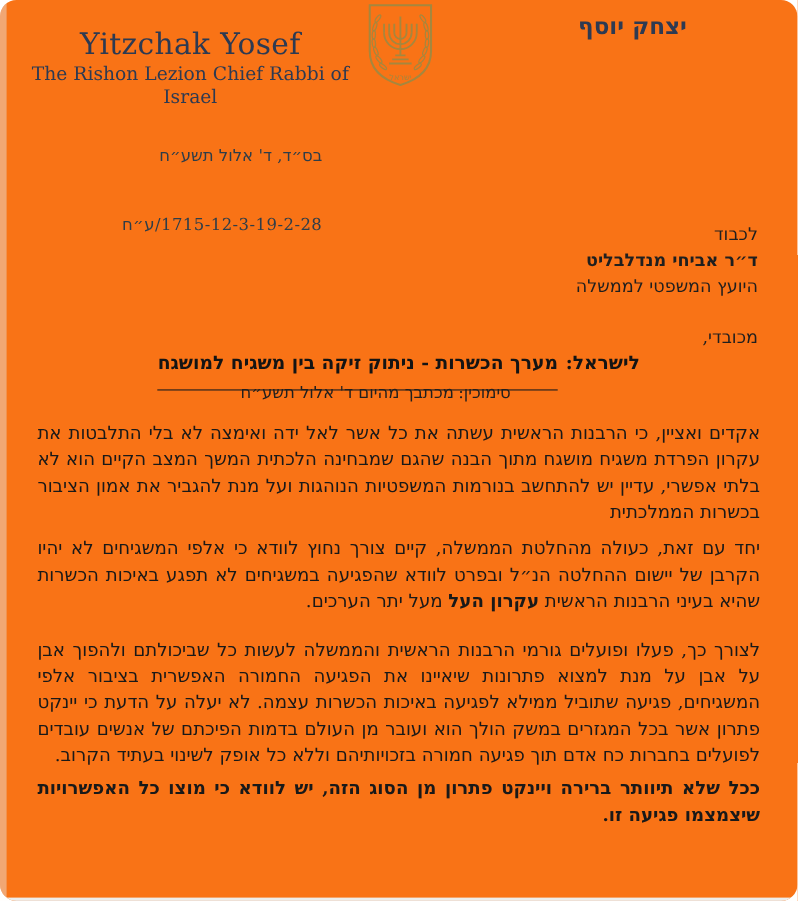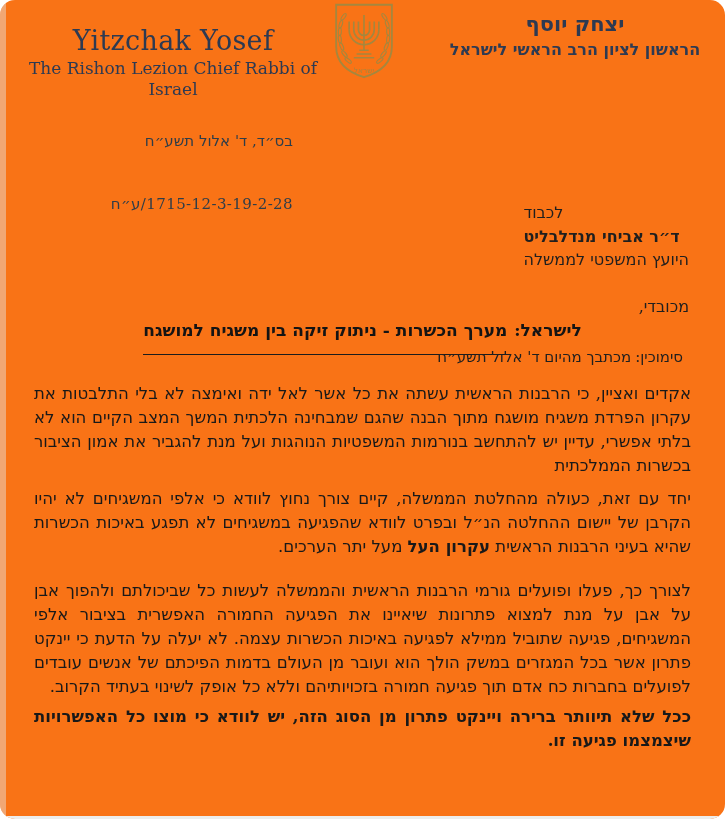--- a/index.html
+++ b/index.html
@@ -24,32 +24,32 @@
   .lh-he{position:absolute;left:440px;top:12px;width:270px;text-align:center;direction:rtl;color:#2d3a52;}
   .lh-he .name{font-size:21px;font-weight:bold;line-height:24px;}
   .lh-he .title{font-size:16px;font-weight:bold;line-height:20px;margin-top:4px;}
 
   
   .meta{position:absolute;top:129px;left:40px;width:253px;direction:rtl;text-align:right;
         font-size:15px;line-height:25px;color:#2e3d49;}
   .meta .ref{letter-spacing:.4px;margin-top:38px;}
 
   
-  .addressee{position:absolute;top:201px;right:36px;direction:rtl;text-align:left;
+  .addressee{position:absolute;top:201px;right:36px;direction:rtl;text-align:right;
              font-size:16px;line-height:23.5px;color:#1f1f1f;}
   .addressee .name{font-weight:bold;}
 
   .salutation{position:absolute;top:297px;right:36px;direction:rtl;font-size:16px;color:#1f1f1f;}
 
   
   .subject-line{position:absolute;top:320px;left:0;width:725px;direction:rtl;text-align:center;
                 font-size:17px;font-weight:bold;color:#141414;}
   .subject-line .label{margin-left:7px;}
   .subject-line .subject-text{border-bottom:1.5px solid #1c1c1c;padding-bottom:14px;}
-  .reference-line{position:absolute;top:348px;left:0;width:683px;direction:rtl;
+  .reference-line{position:absolute;top:348px;left:0;width:683px;direction:rtl;text-align:center;
                   font-size:15px;color:#1f1f1f;}
   .reference-line .label{margin-left:4px;}
 
   
   .letter-body{position:absolute;top:382px;left:34px;width:657px;direction:rtl;
                text-align:justify;font-size:16.5px;line-height:24px;color:#191919;}
   .letter-body p{margin:0;}
   .letter-body .p1{margin-bottom:16px;}
   .letter-body .p2{margin-bottom:9px;}
   .letter-body .p3{margin-bottom:20px;}
@@ -104,21 +104,20 @@
         <ellipse cx="64" cy="48" rx="4.2" ry="1.6" transform="rotate(112 64 48)"></ellipse>
         <ellipse cx="61" cy="56" rx="4.2" ry="1.6" transform="rotate(128 61 56)"></ellipse>
         <ellipse cx="57" cy="63" rx="4.2" ry="1.6" transform="rotate(140 57 63)"></ellipse>
       </g>
       <text x="40" y="76" text-anchor="middle" font-size="8" fill="#a5873e">ישראל</text>
     </svg>
   </div>
 
   <div class="lh-he">
     <div class="name">יצחק יוסף</div>
-    <div class="title">הראשון לציון הרב הראשי לישראל</div>
   </div>
 
   <div class="meta">
     <div>בס״ד, ד' אלול תשע״ח</div>
     <div class="ref">1715-12-3-19-2-28/ע״ח</div>
   </div>
 
   <div class="addressee">
     <div>לכבוד</div>
     <div class="name">ד״ר אביחי מנדלבליט</div>

